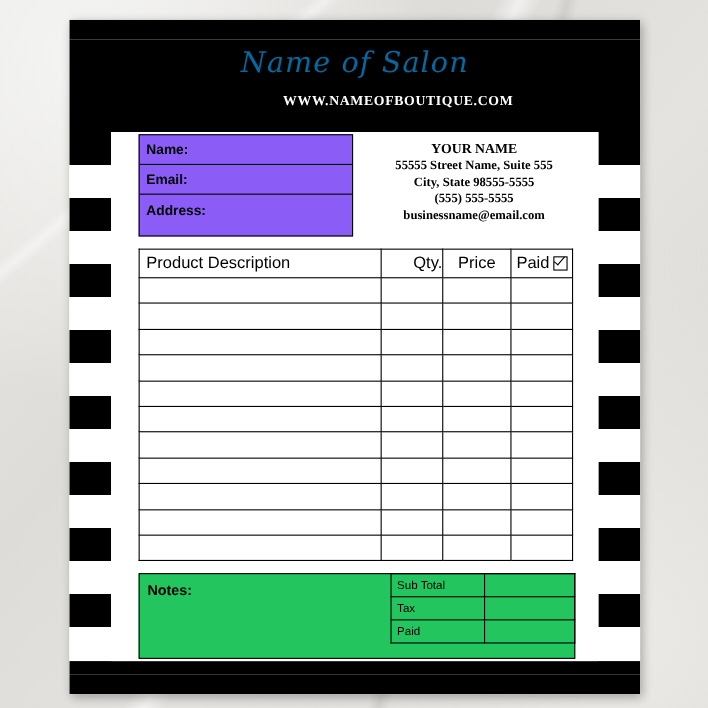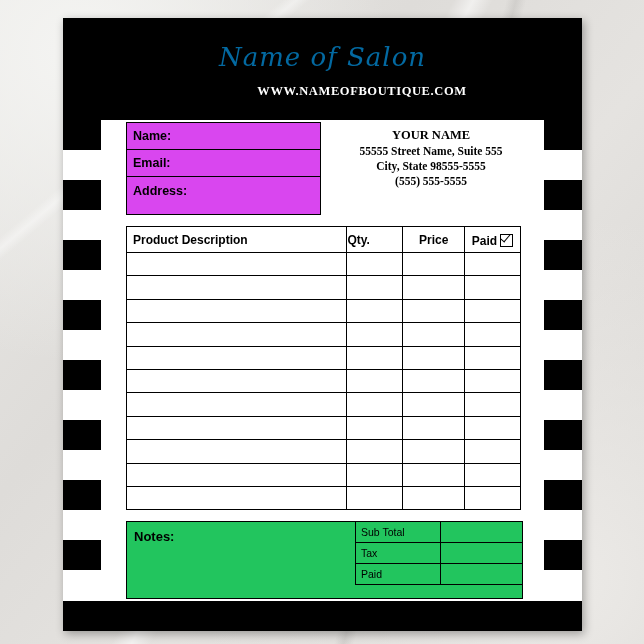--- a/index.html
+++ b/index.html
@@ -127,21 +127,21 @@
   }
 
   
   #cust-box {
     position: absolute;
     left: 0;
     top: 0;
     width: 193px;
     height: 91px;
     border: 1.6px solid #000;
-    background: #d946ef;
+    background: #8b5cf6;
   }
   .cust-row {
     border-bottom: 1.4px solid #000;
     height: 26px;
     line-height: 26px;
     padding-left: 6px;
     font-size: 12.5px;
     font-weight: bold;
     font-family: "Liberation Sans", sans-serif;
   }
@@ -172,26 +172,26 @@
     border-collapse: collapse;
     background: #fff;
   }
   #table td, #table th {
     border: 1.2px solid #000;
     padding: 0;
     height: 22.4px;
   }
   #table th {
     font-family: "Liberation Sans", sans-serif;
-    font-size: 12px;
-    font-weight: bold;
+    font-size: 15px;
+    font-weight: normal;
     height: 25px;
   }
   .c-desc { width: 219px; text-align: left; padding-left: 6px !important; }
-  .c-qty  { width: 56px; text-align: left; }
+  .c-qty  { width: 56px; text-align: right; }
   .c-price{ width: 62px; text-align: center; }
   .c-paid { width: 56px; text-align: center; }
   .paid-head { position: relative; }
   .paid-head .chk {
     display: inline-block;
     width: 11px; height: 11px;
     border: 1.4px solid #000;
     position: relative;
     margin-left: 3px;
     top: 2px;
@@ -307,20 +307,21 @@
       <div class="cust-row last">
         <span>Address:</span>
       </div>
     </div>
 
     <div id="biz">
       <div class="name">YOUR NAME</div>
       <div>55555 Street Name, Suite 555</div>
       <div>City, State 98555-5555</div>
       <div>(555) 555-5555</div>
+      <div>businessname@email.com</div>
     </div>
 
     <table id="table">
       <thead>
         <tr>
           <th class="c-desc">Product Description</th>
           <th class="c-qty">Qty.</th>
           <th class="c-price">Price</th>
           <th class="c-paid paid-head">
             <span>Paid</span><span class="chk"></span>

